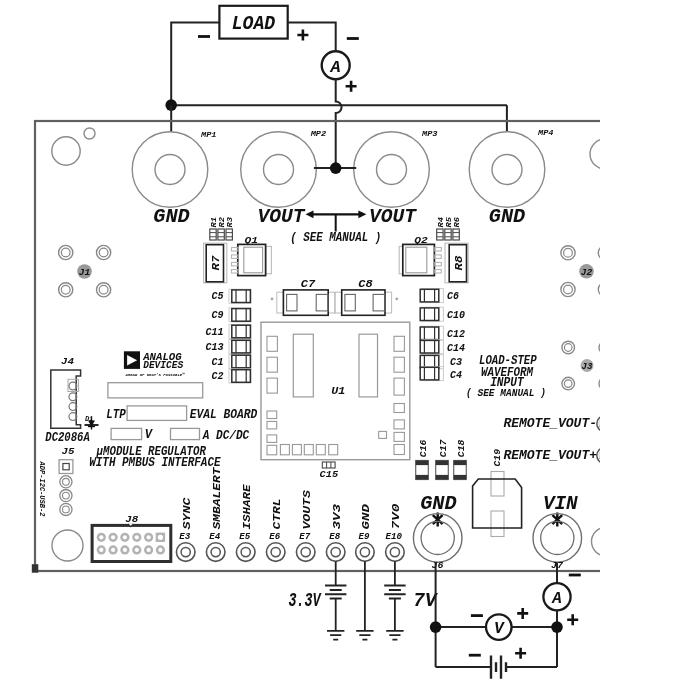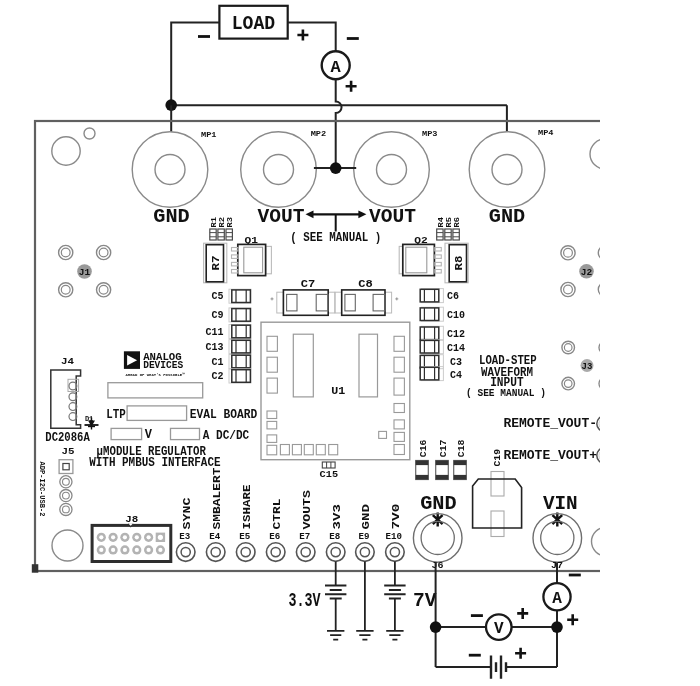--- a/index.html
+++ b/index.html
@@ -1,16 +1,16 @@
 <!DOCTYPE html>
 <html><head>
 <meta charset="utf-8">
 <style>
 html,body{margin:0;padding:0;background:#fff;}
-#page{width:600px;height:686px;position:relative;background:#ffffff;overflow:hidden;}
+#page{width:600px;height:686px;position:relative;background:#ffffff;overflow:hidden;font-style:italic;}
 text{font-family:"Liberation Mono",monospace;font-weight:bold;fill:#111;}
 </style>
 </head>
 <body>
 <div id="page">
 <svg width="700" height="686" viewBox="0 0 700 686">
 <rect x="0" y="0" width="700" height="686" fill="#ffffff"></rect>
 
 <g>
 <rect x="219.4" y="5.8" width="68.3" height="32.8" fill="#fff" stroke="#1a1a1a" stroke-width="2.2"></rect>

